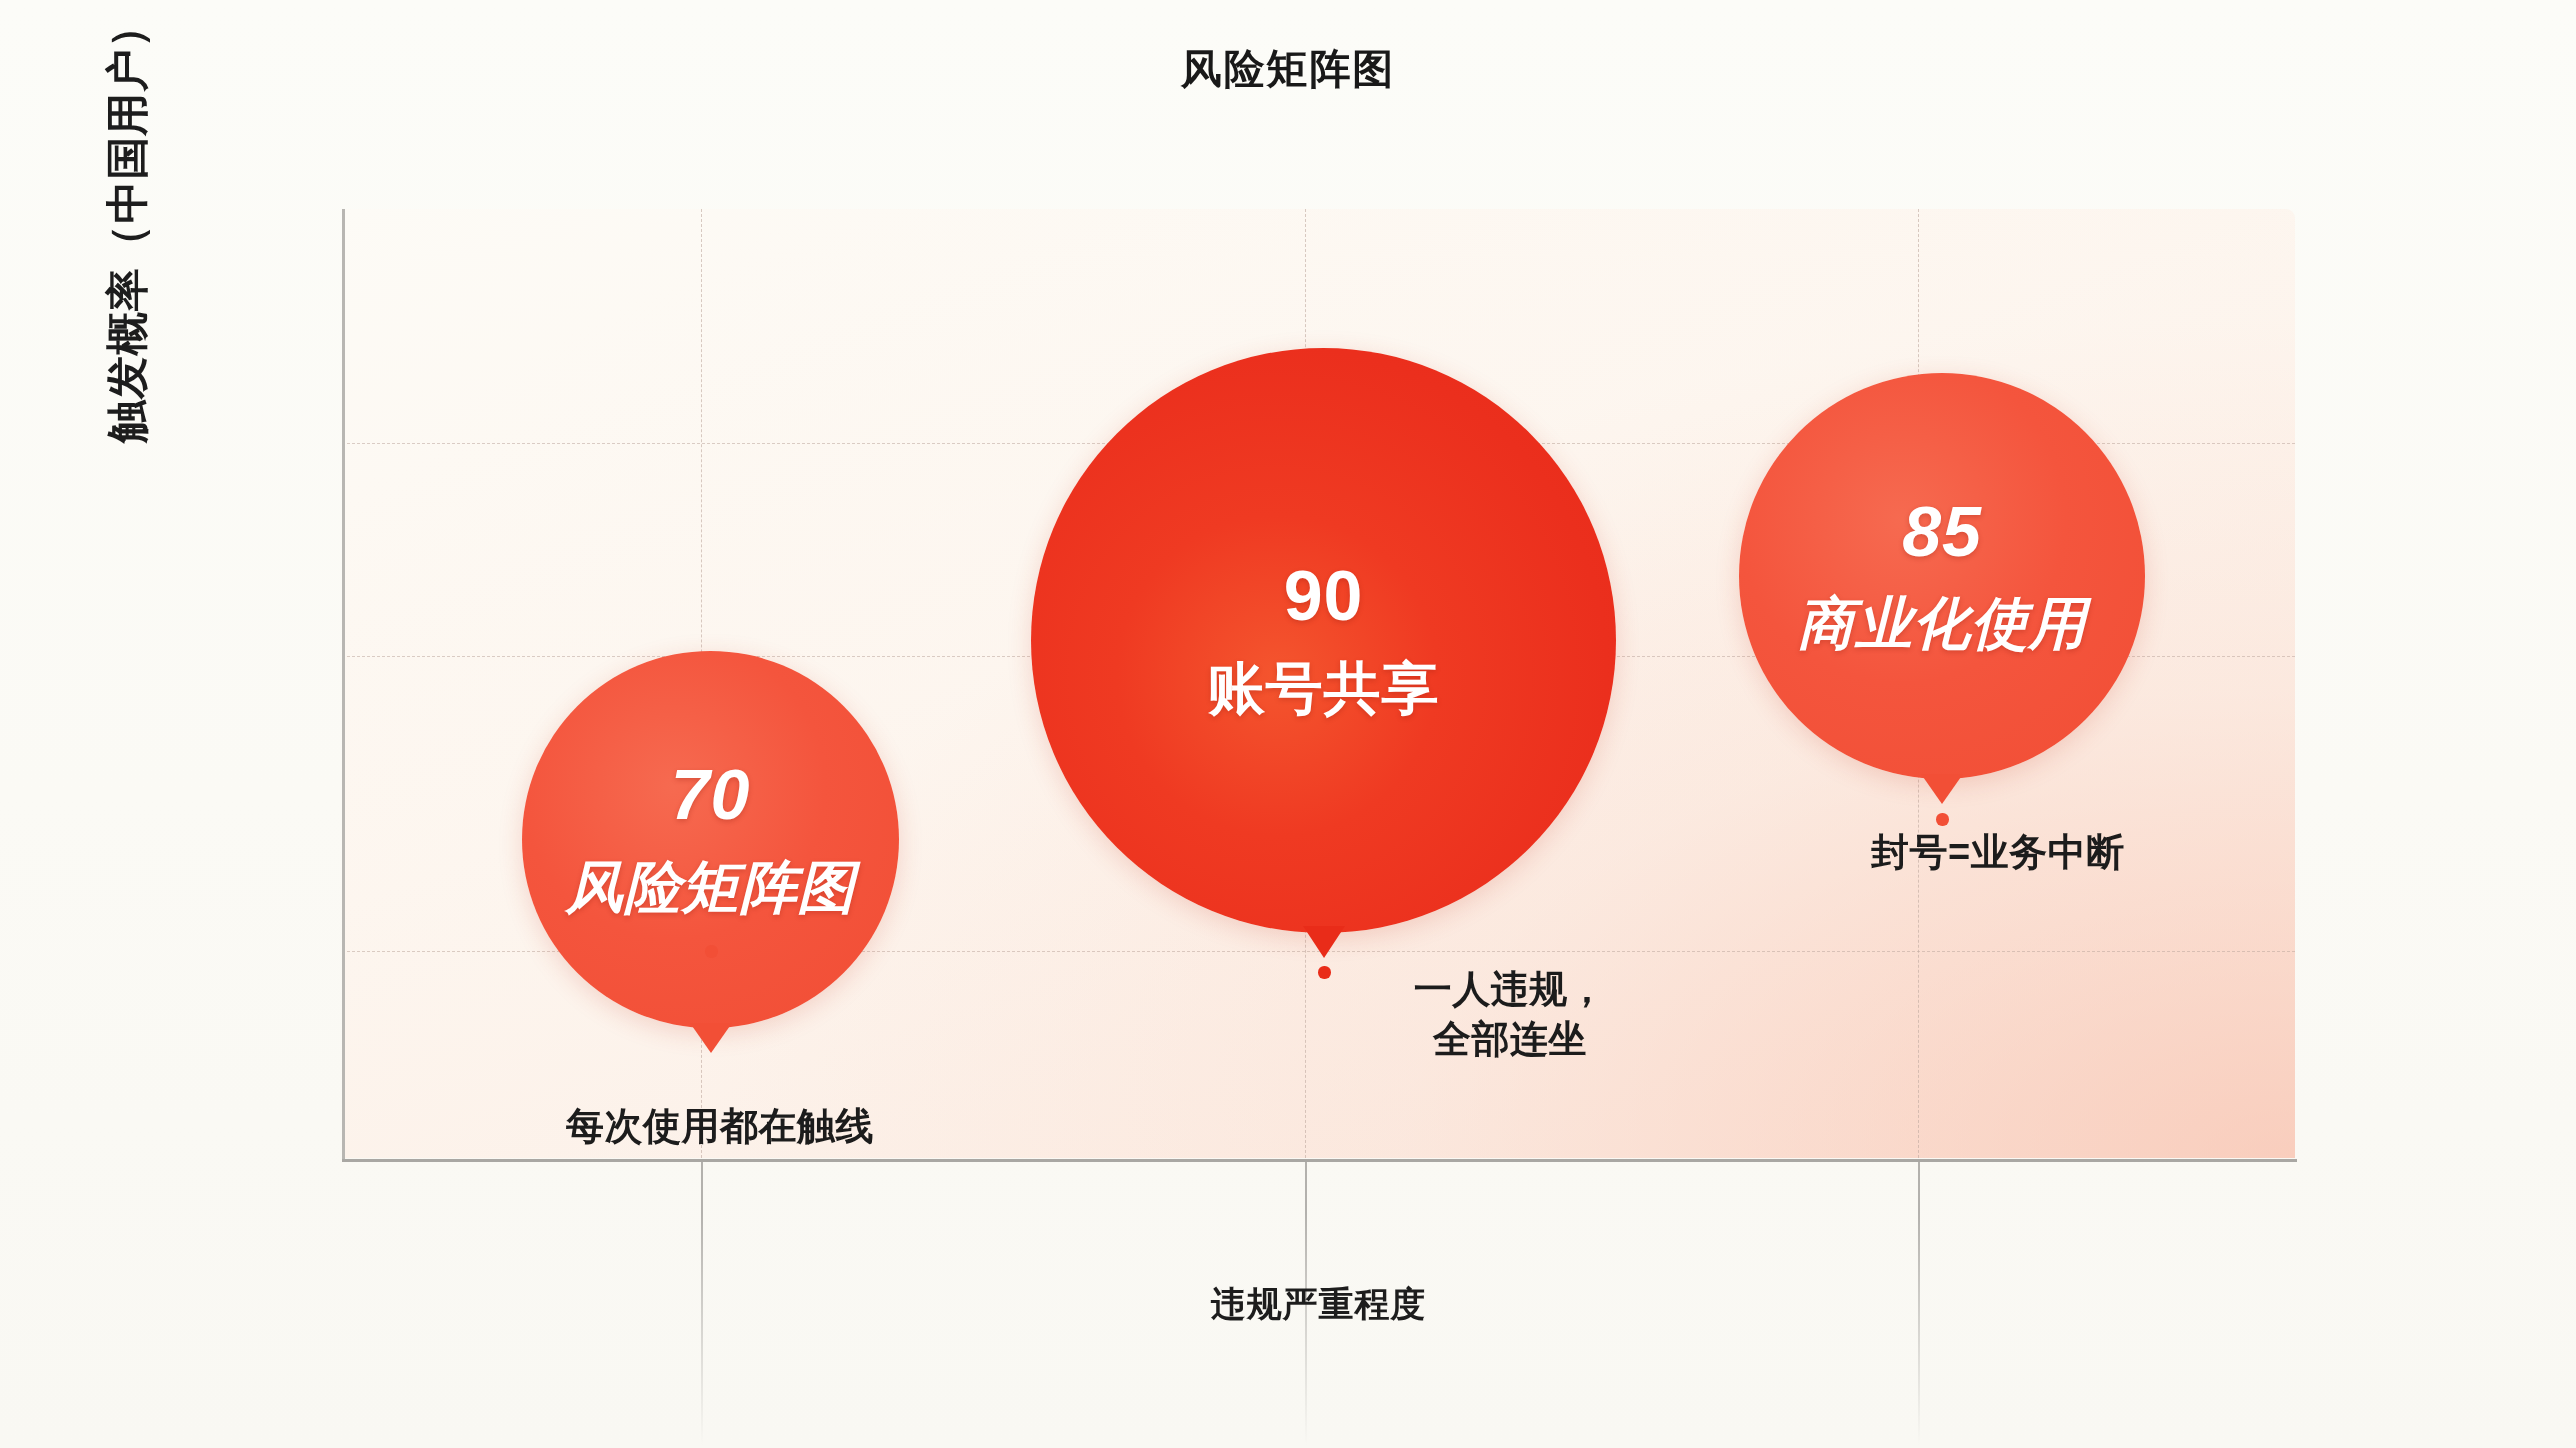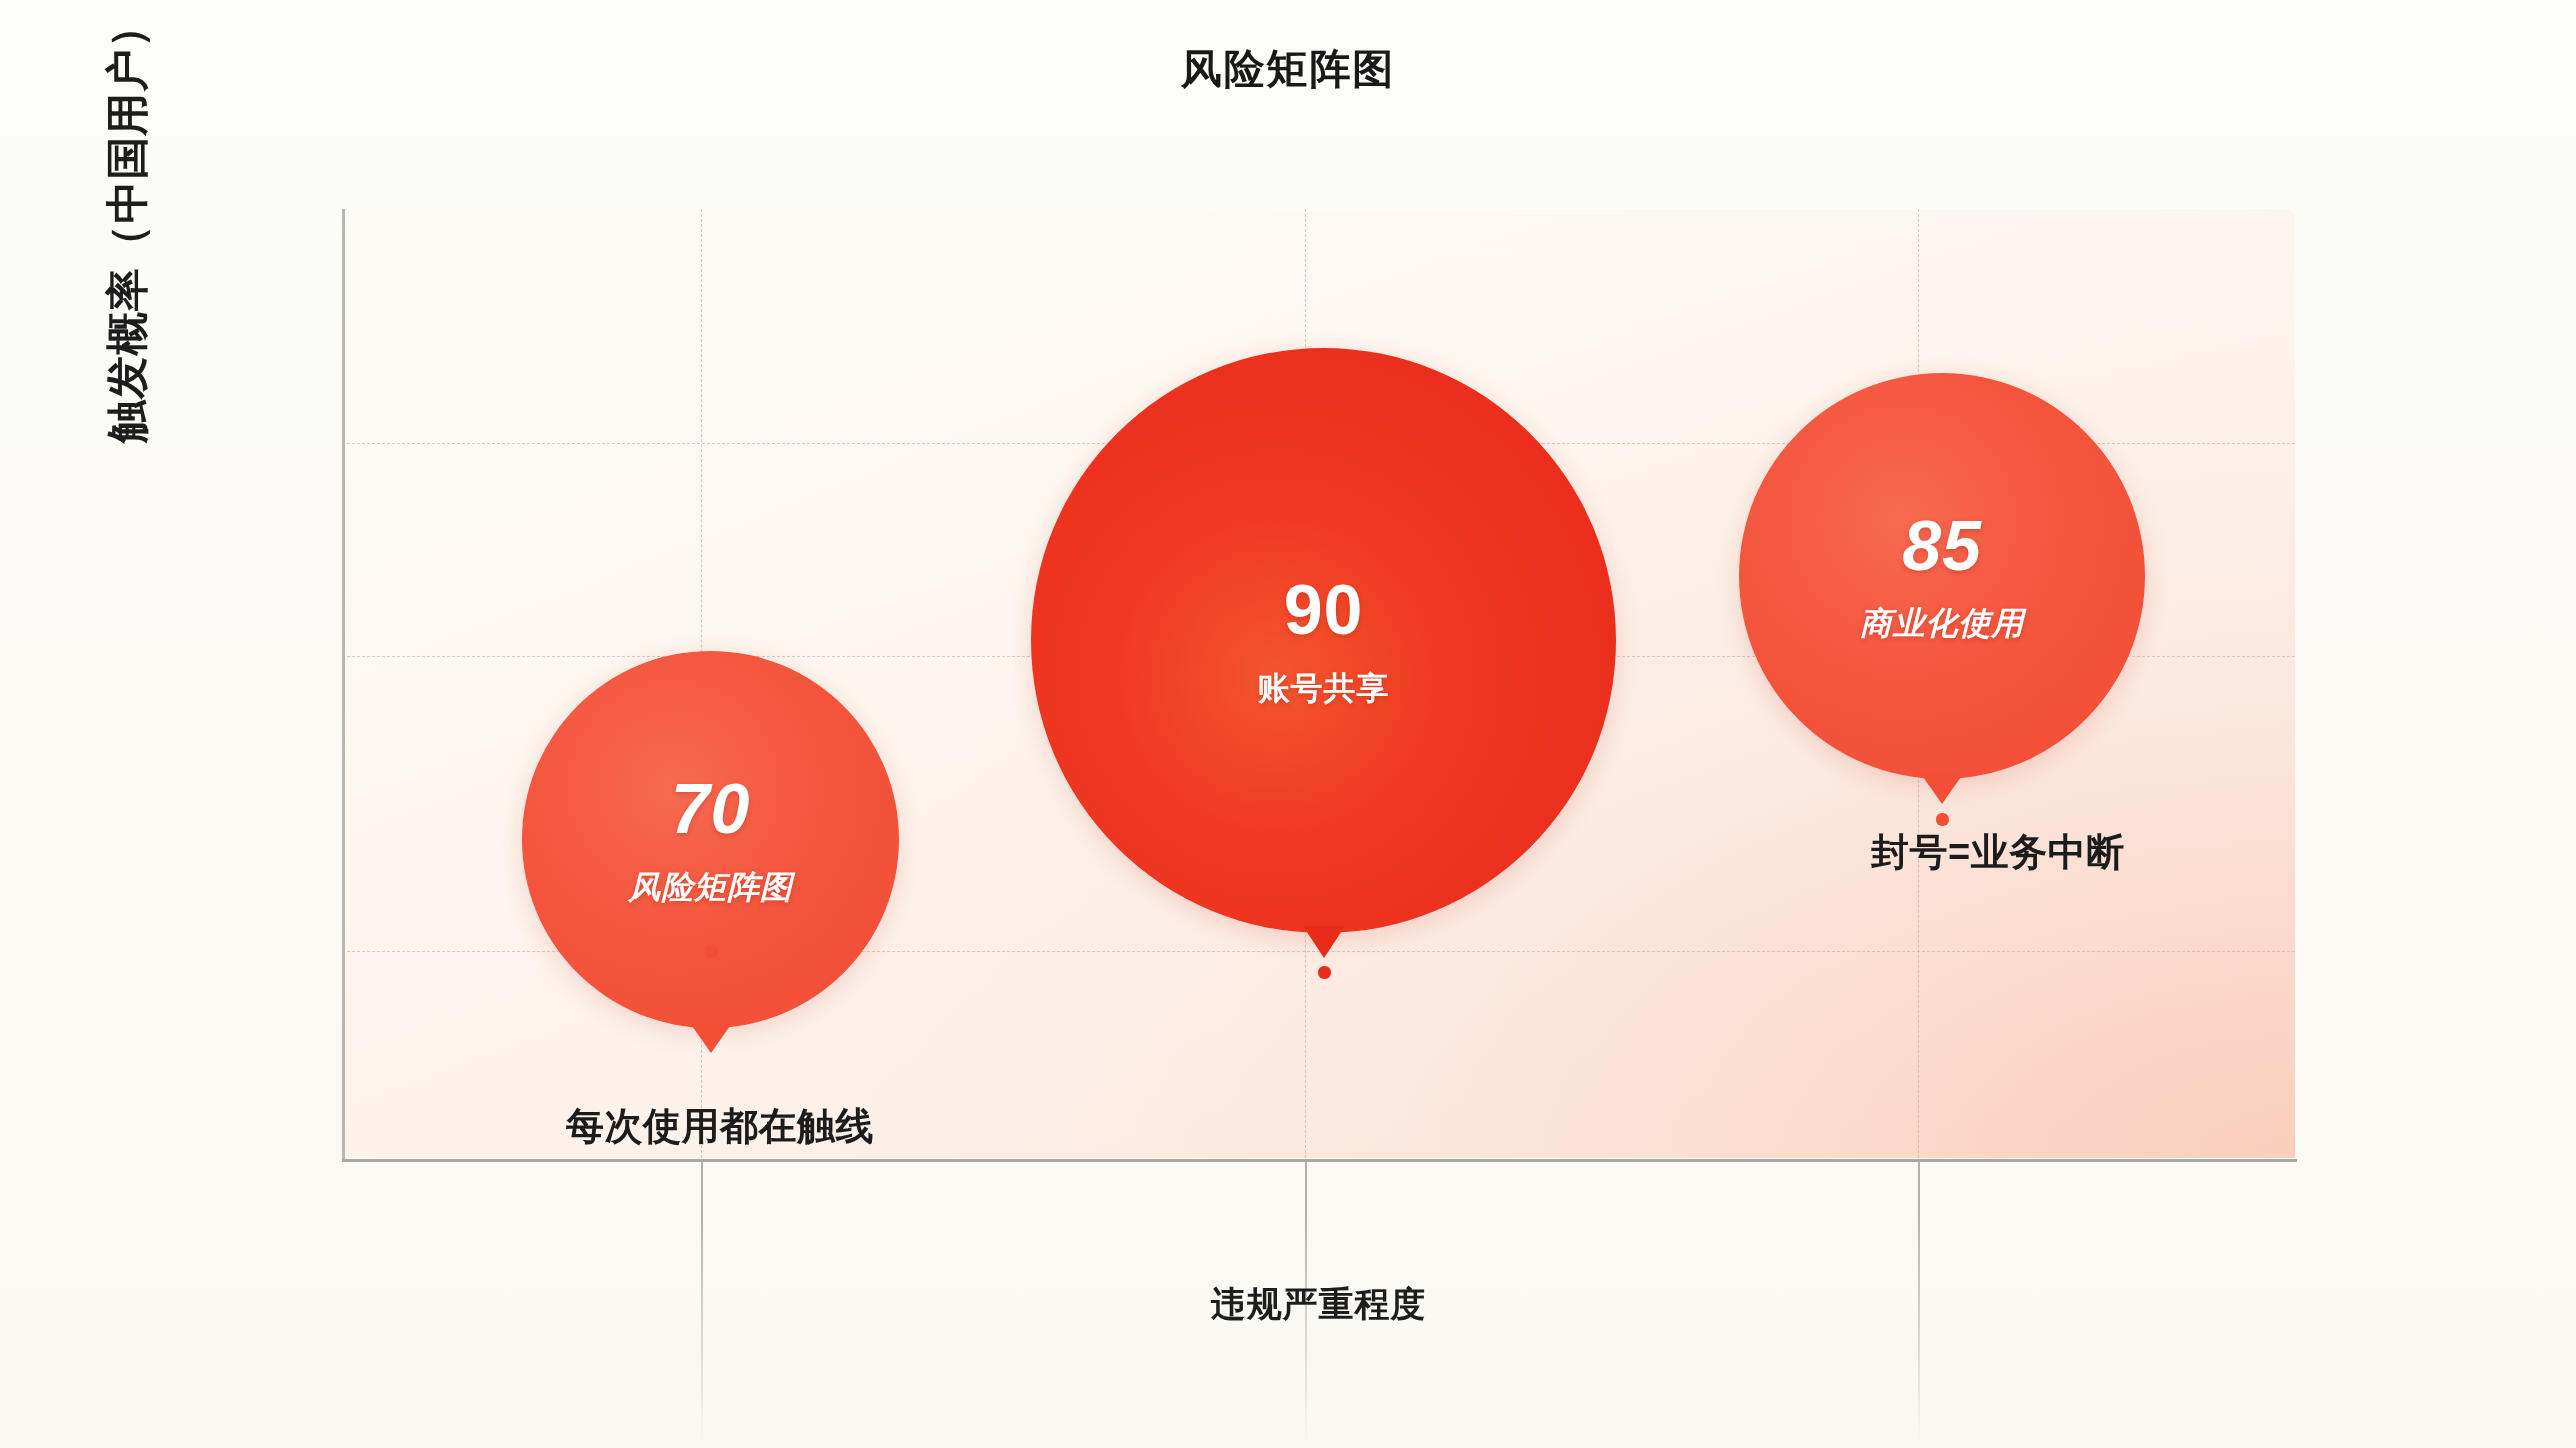--- a/index.html
+++ b/index.html
@@ -139,21 +139,21 @@
   }
   .bubble .bubble-value {
     font-size: 70px;
     font-weight: 700;
     line-height: 1.02;
     text-shadow: 0 1.9px 5.7px rgba(150,30,18,0.30);
     letter-spacing: 0.9px;
   }
   .bubble .bubble-label {
     margin-top: 24px;
-    font-size: 32px;
+    font-size: 57px;
     font-weight: 700;
     line-height: 1.1;
     letter-spacing: 0.9px;
     text-shadow: 0 1.9px 5.7px rgba(150,30,18,0.30);
     white-space: nowrap;
   }
   
   .bubble .tail {
     position: absolute;
     left: 50%;
@@ -228,20 +228,21 @@
   </div>
   <div class="anchor-dot" style="left:711px; top:951px; background:#F24F36;"></div>
   <div class="callout" style="left:522px; top:1055px; width:396px; text-align:center;margin-top:46px;">每次使用都在触线</div>
 
   <div class="bubble b-mid" style="left:1031px; top:348px; width:585px; height:585px;">
     <div class="bubble-value">90</div>
     <div class="bubble-label">账号共享</div>
     <div class="tail"></div>
   </div>
   <div class="anchor-dot" style="left:1324px; top:972px; background:#E92C19;"></div>
+  <div class="callout" style="left:1340px; top:964px; width:340px; text-align:center;"><span>一人违规，</span><br><span>全部连坐</span></div>
 
   <div class="bubble b-light" style="left:1739px; top:373px; width:406px; height:406px;">
     <div class="bubble-value">85</div>
     <div class="bubble-label">商业化使用</div>
     <div class="tail"></div>
   </div>
   <div class="anchor-dot" style="left:1942px; top:819px; background:#F24F36;"></div>
   <div class="callout" style="left:1871px; top:827px; width:396px; text-align:left;">封号=业务中断</div>
 
   <div class="y-axis-title">触发概率（中国用户）</div>

